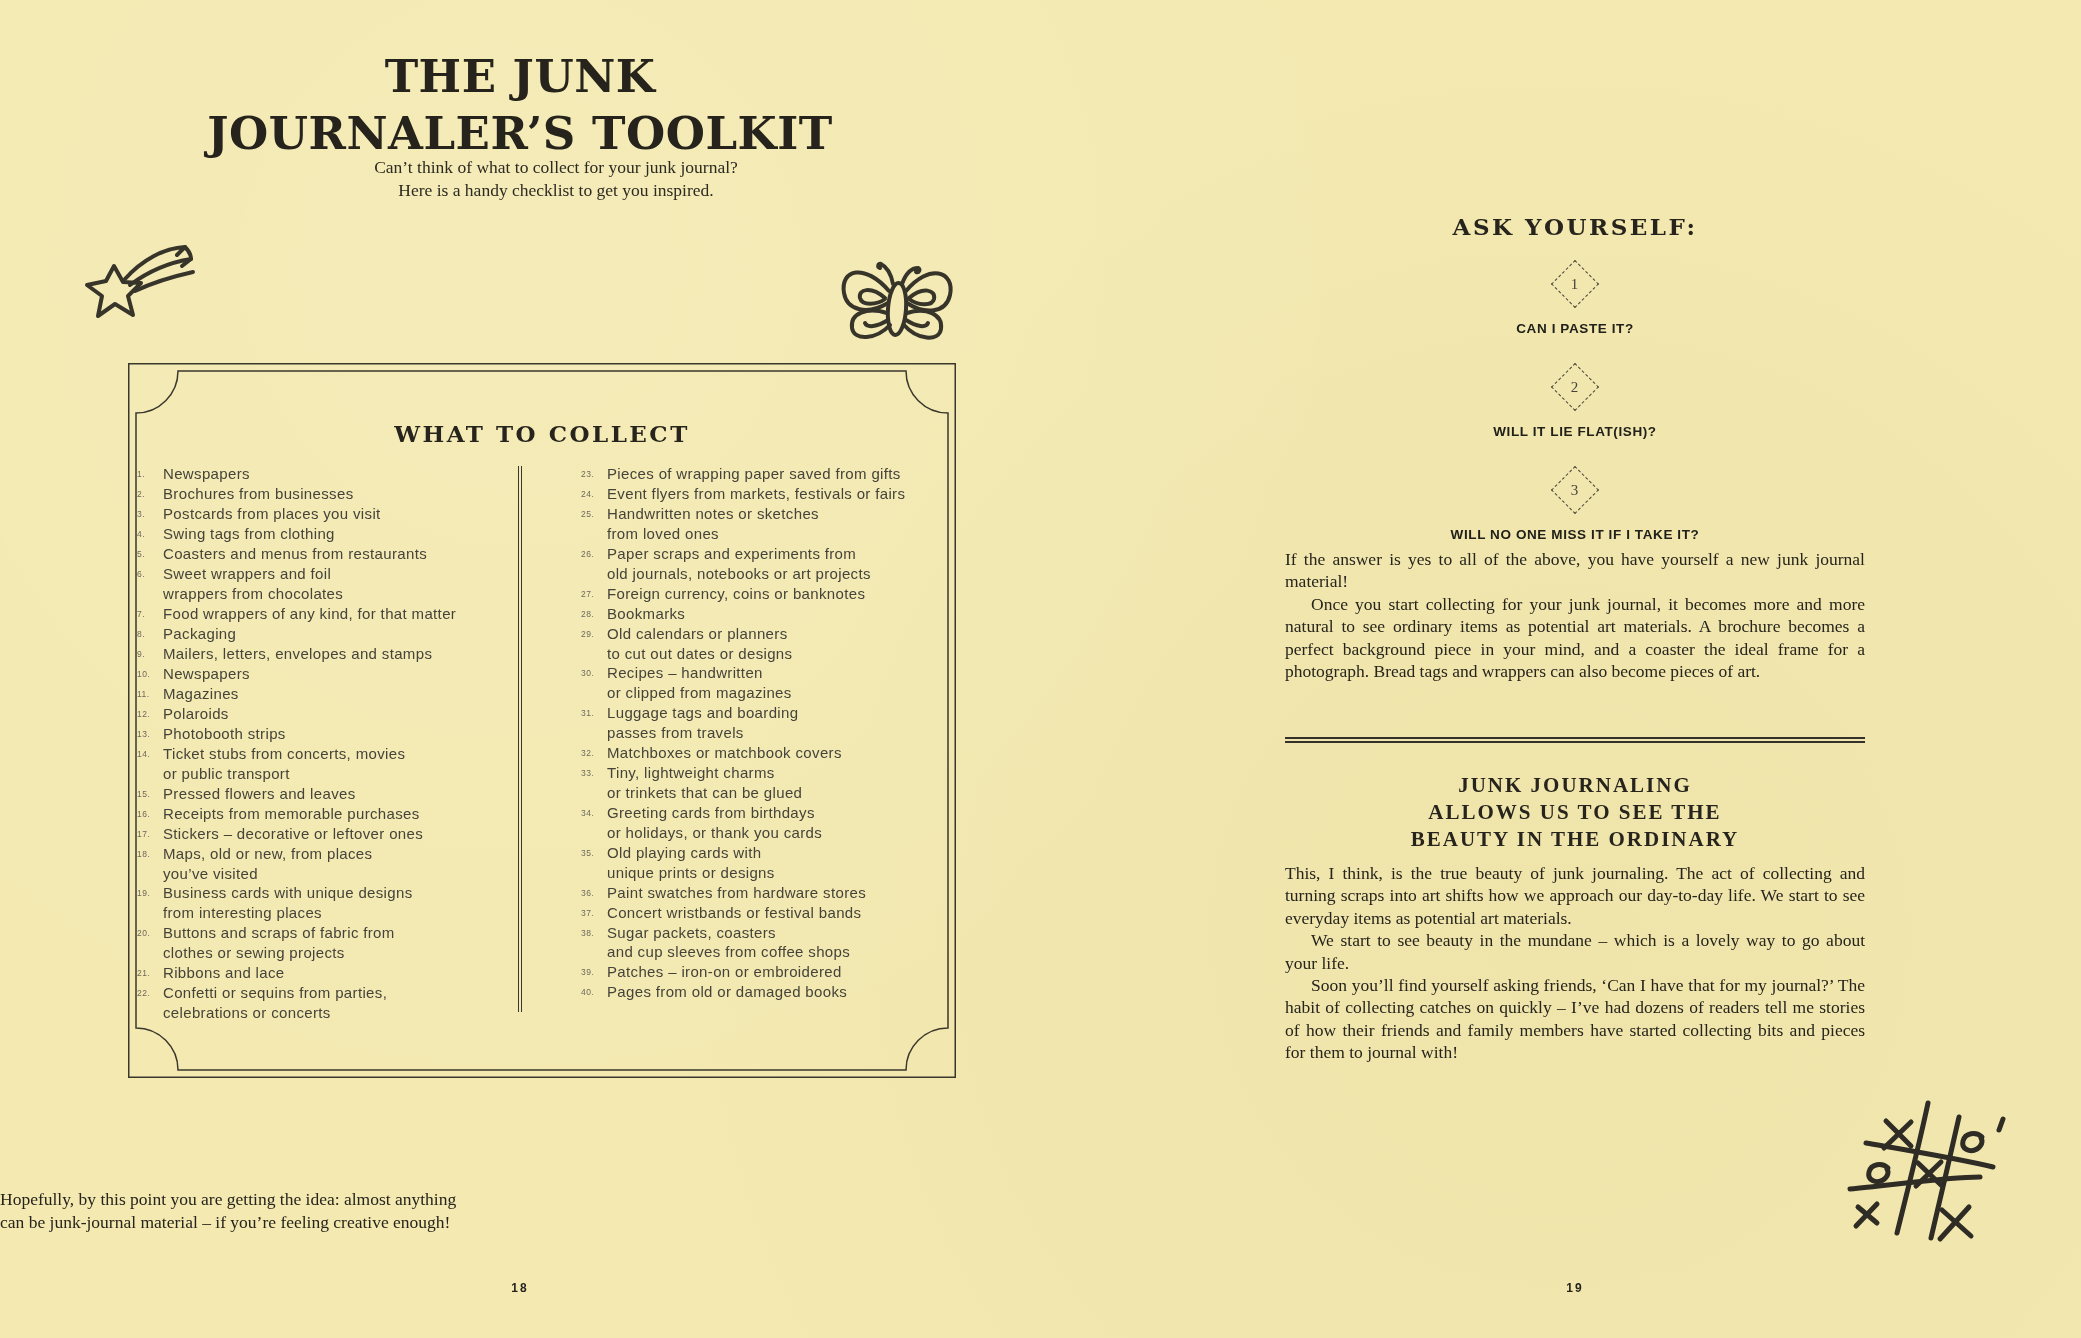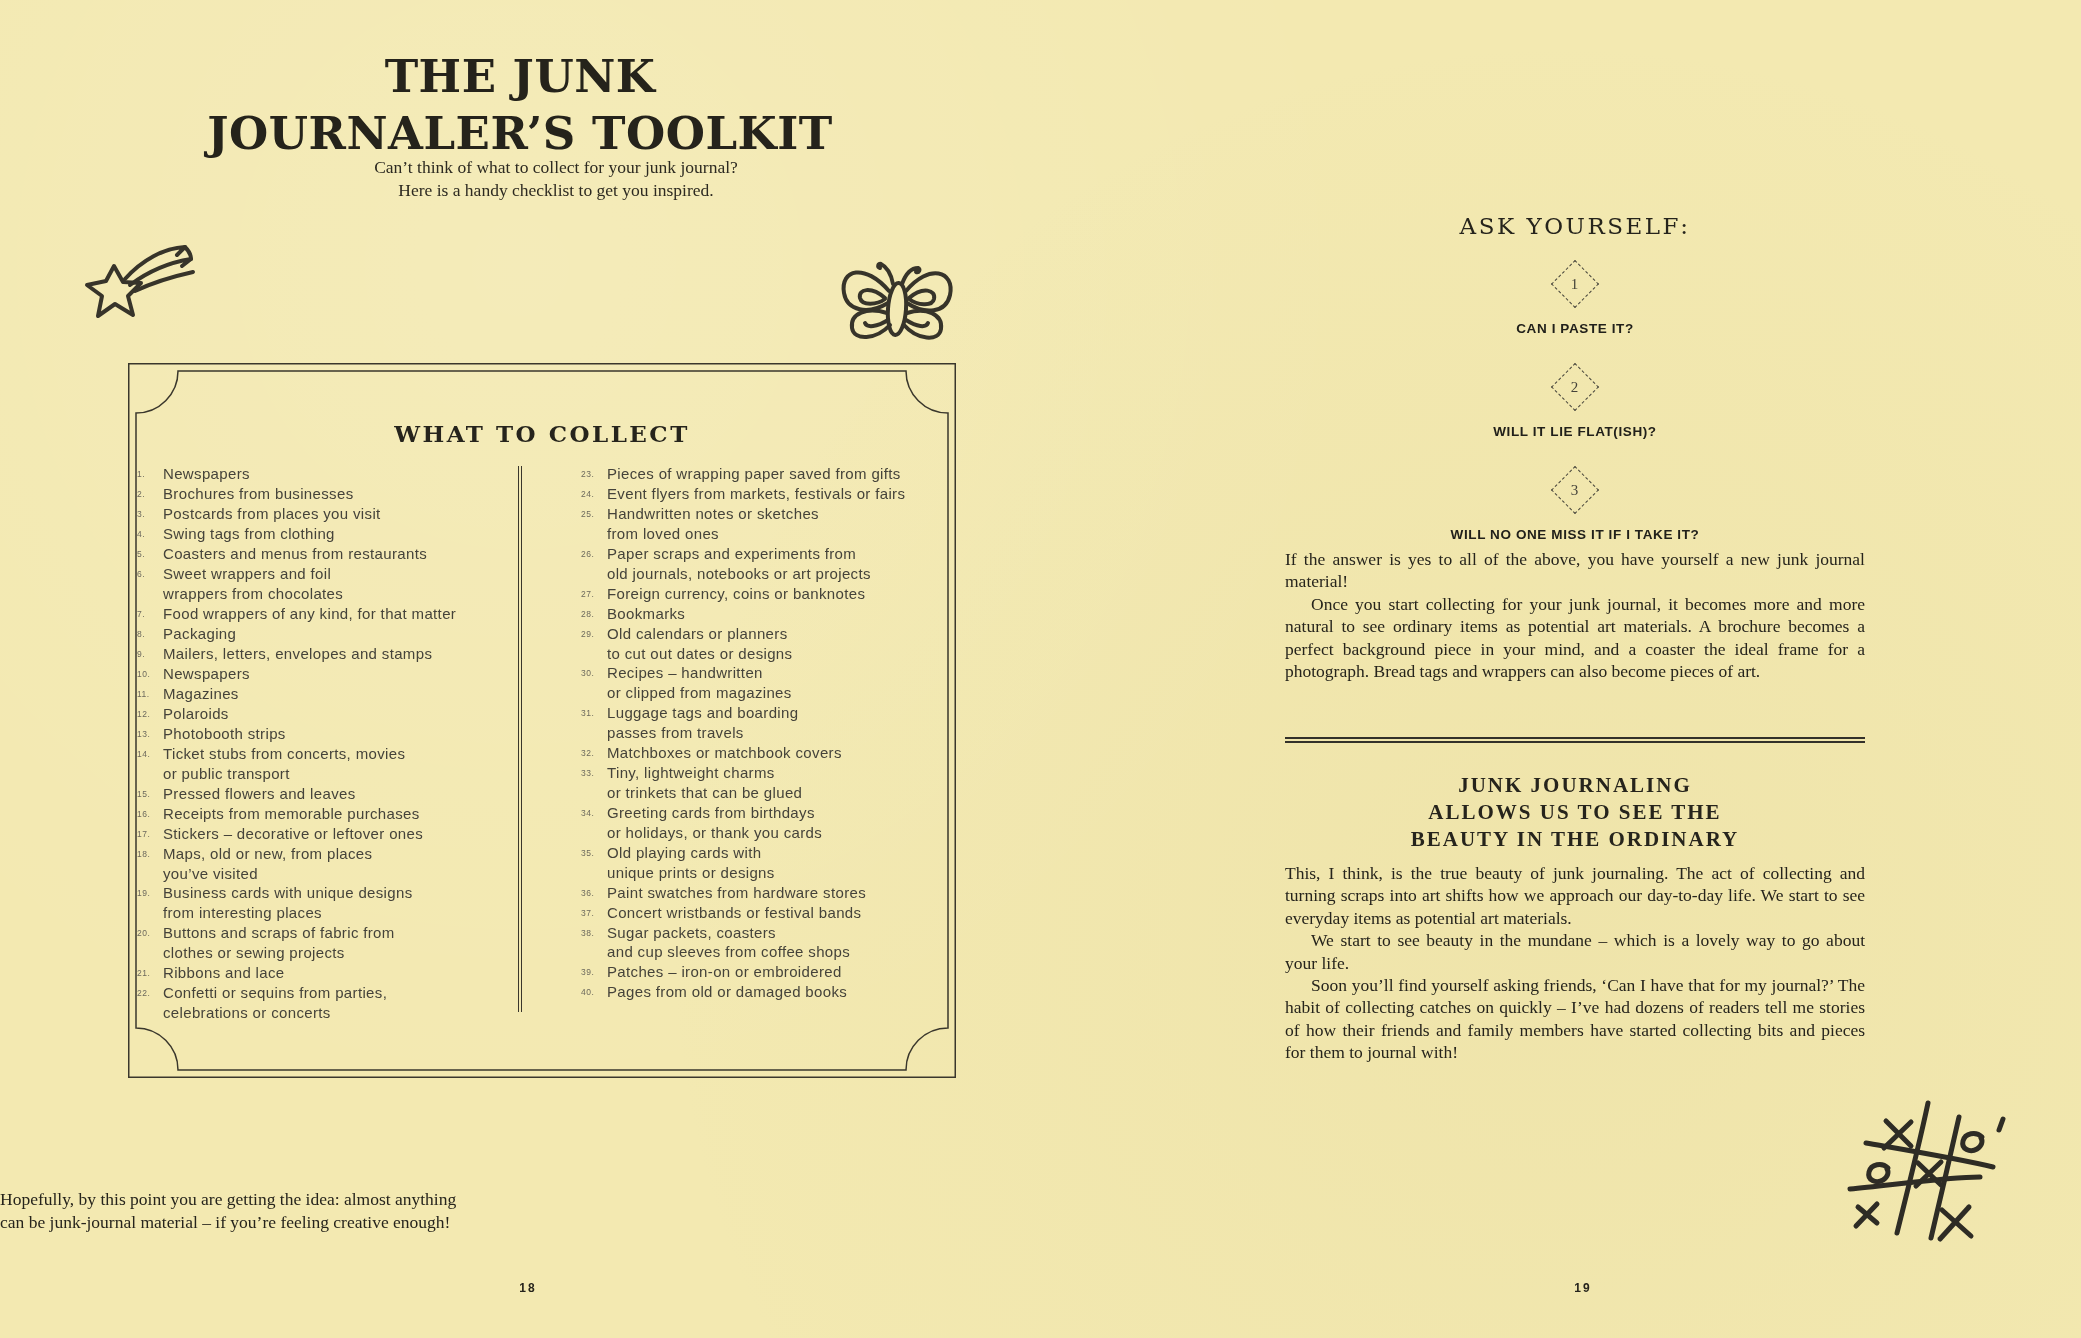--- a/index.html
+++ b/index.html
@@ -57,30 +57,30 @@
     position:absolute; left:518px; top:466px; height:546px; width:4px;
     border-left:1.5px solid #3a372c; border-right:1.5px solid #3a372c;
   }
   .left-footer {
     position:absolute; top:1188px; left:0; width:100%;
     text-align:left; font-size:17.5px; line-height:23px; color:#26241c;
   }
   .page-num {
     position:absolute; top:1281px; text-align:center;
     font-family:"Liberation Sans", sans-serif; font-weight:bold;
-    font-size:12px; letter-spacing:2px; color:#26241c;margin-left:8px;
+    font-size:12px; letter-spacing:2px; color:#26241c;
   }
   #left-page .page-num { left:0; width:100%; }
   #right-page .page-num { left:245px; width:580px; }
 
   
   .ask-heading {
     position:absolute; top:213px; left:245px; width:580px;
     text-align:center;
-    font-family:"DejaVu Serif", serif; font-weight:normal;
+    font-family:"DejaVu Serif", serif; font-weight:bold;
     font-size:23px; letter-spacing:2.5px; color:#26241c;
   }
   .questions { position:absolute; top:258px; left:245px; width:580px; }
   .question { display:flex; flex-direction:column; align-items:center; margin-bottom:25px; }
   .diamond-wrap { width:52px; height:52px; display:flex; align-items:center; justify-content:center; }
   .diamond {
     width:34px; height:34px; transform:rotate(45deg);
     border:1.6px dashed #46443a;
     display:flex; align-items:center; justify-content:center;
   }

